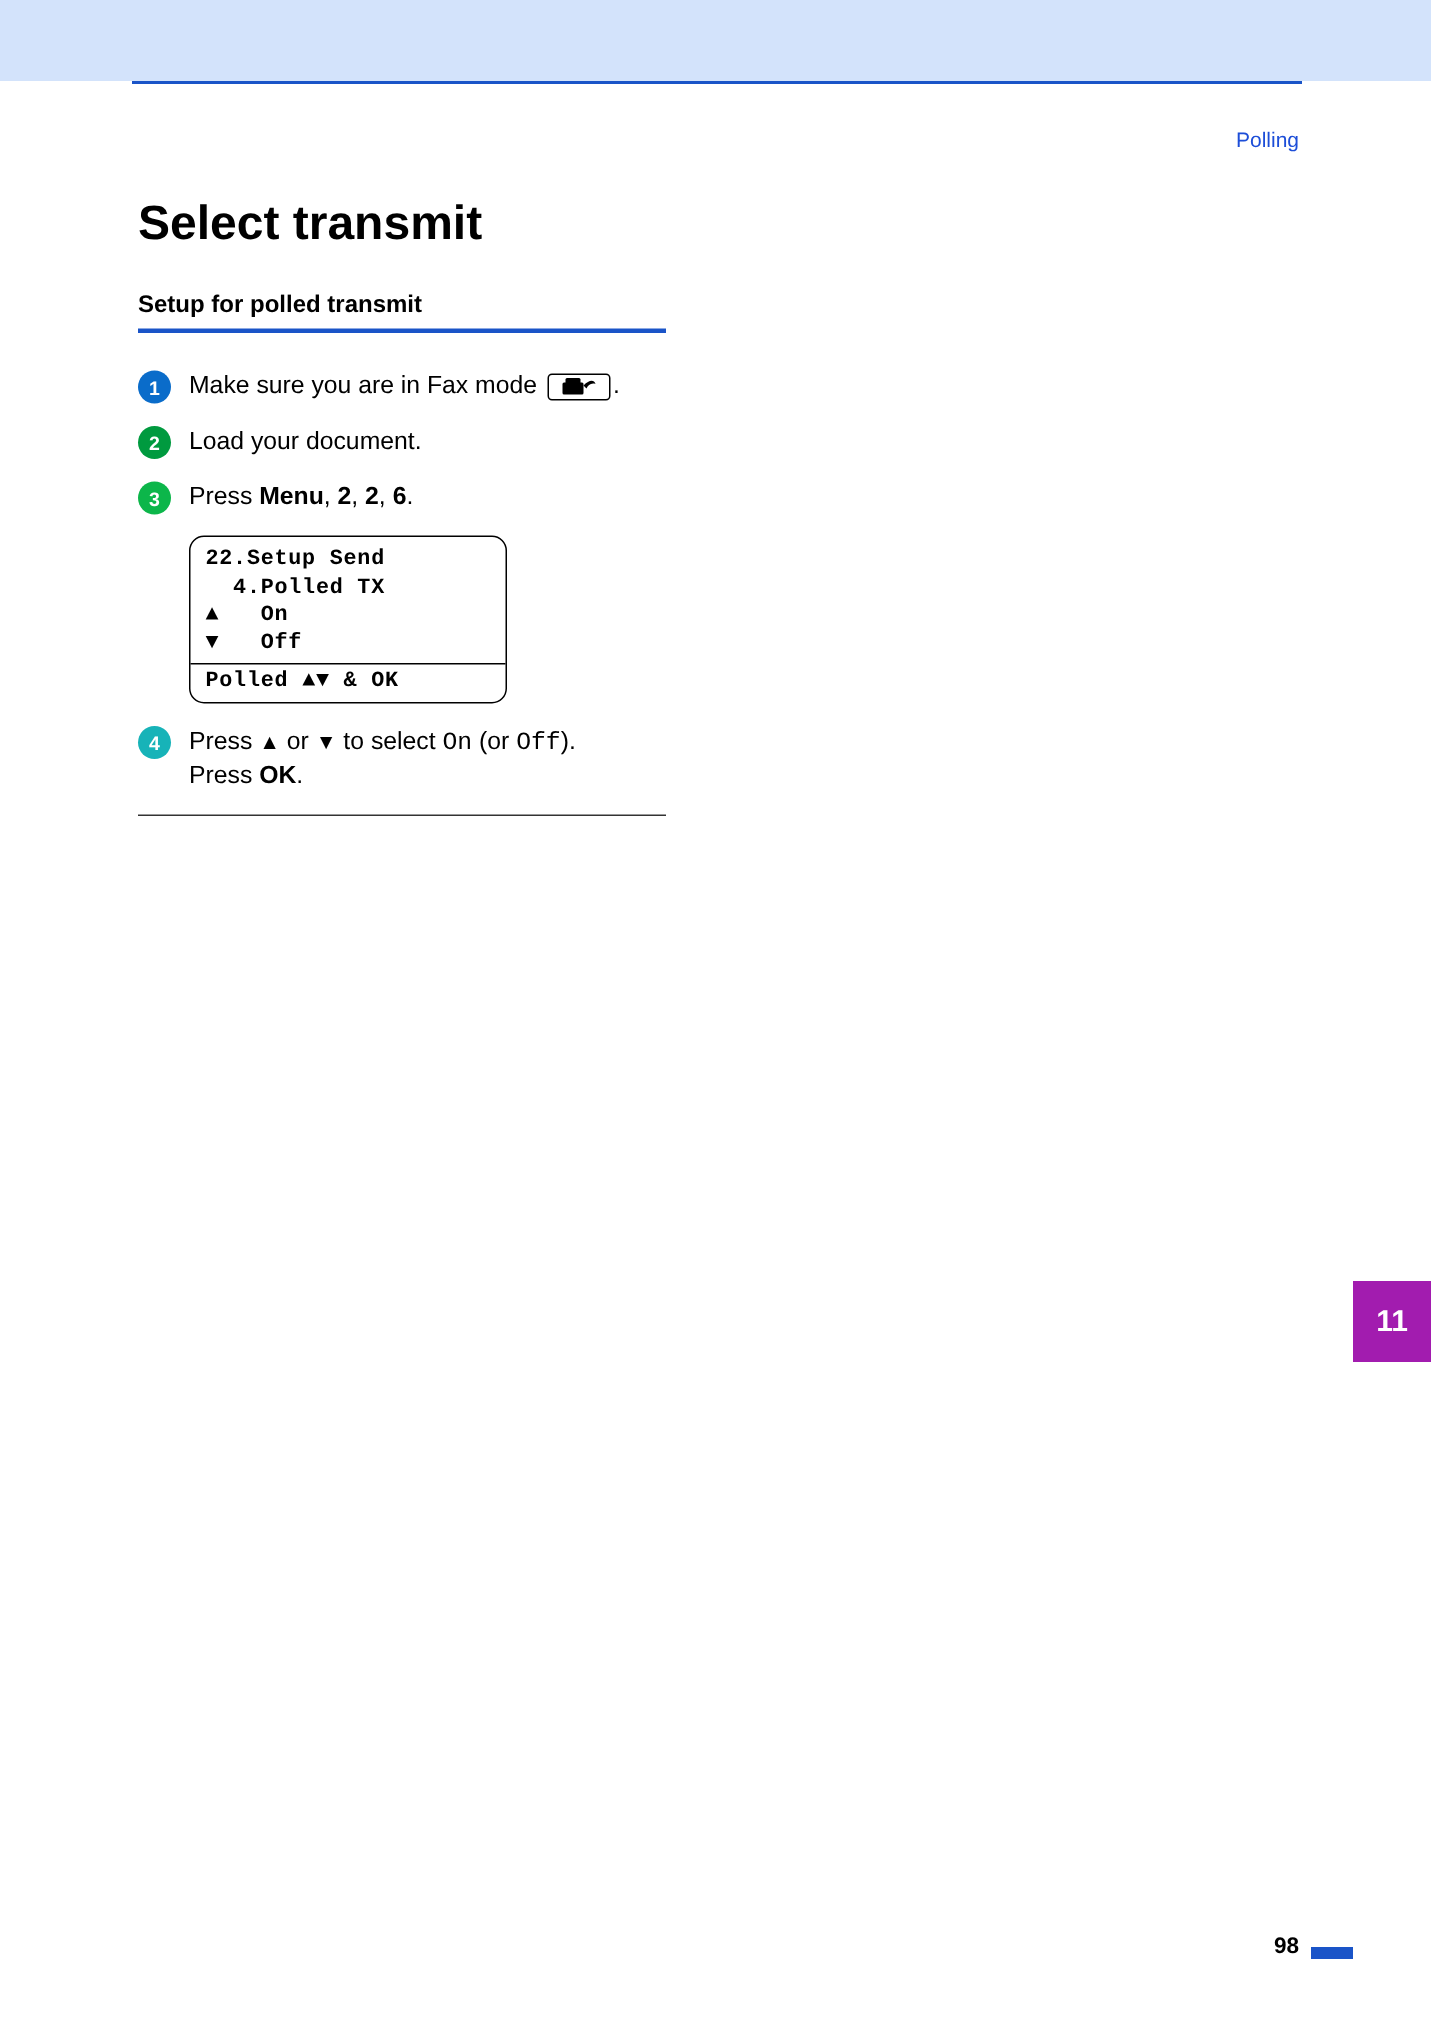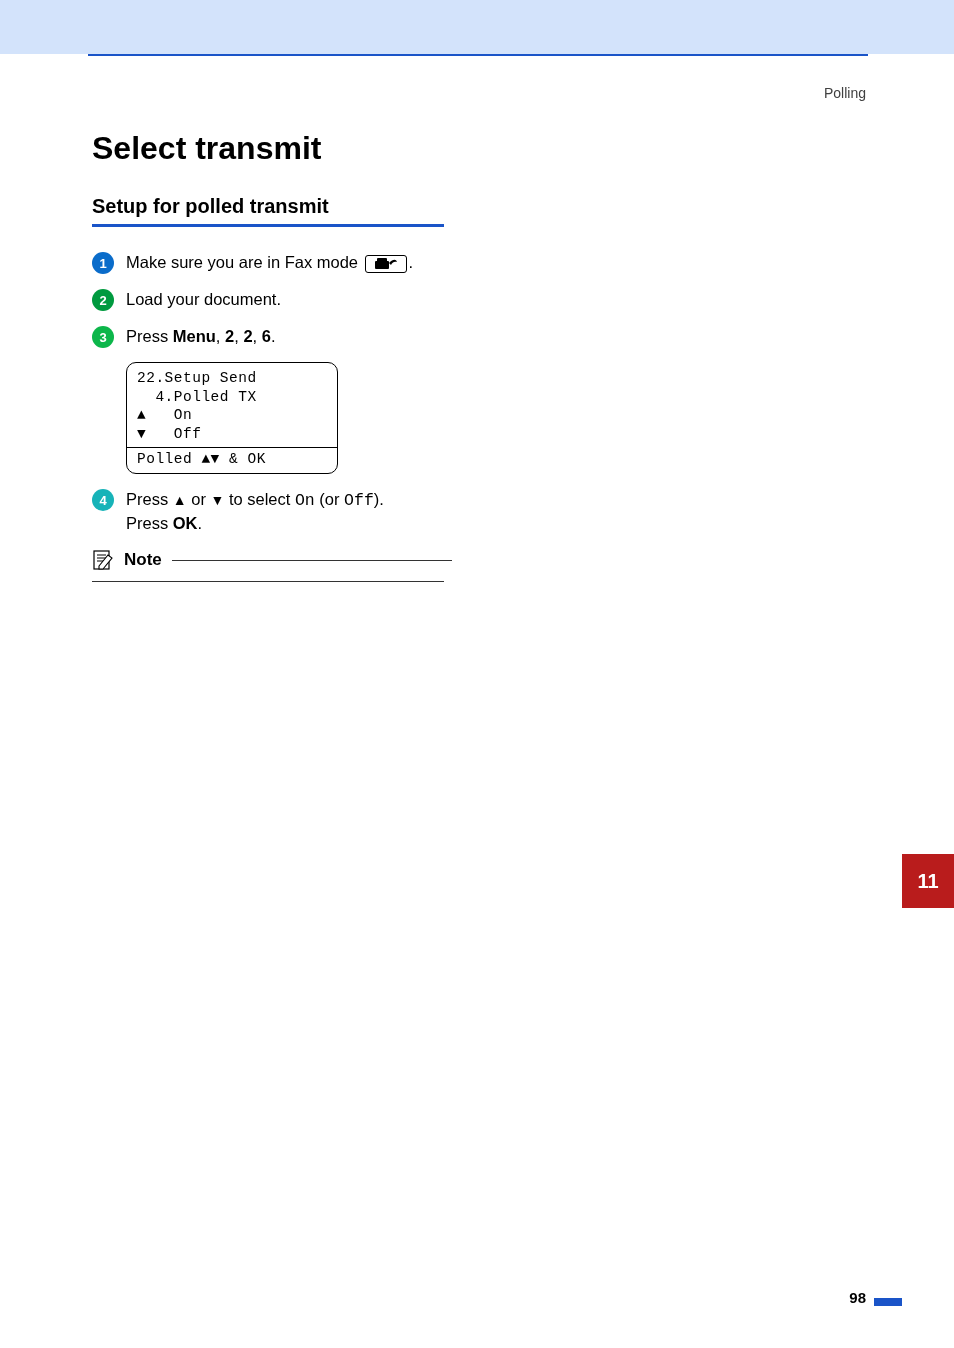--- a/index.html
+++ b/index.html
@@ -1,45 +1,45 @@
 <!DOCTYPE html>
 <html><head>
 <meta charset="utf-8">
 <style>
   * { box-sizing: border-box; margin: 0; padding: 0; }
   html, body { width: 954px; height: 1348px; background: #fff; font-family: Arial, Helvetica, sans-serif; color: #000; }
   .page { position: relative; width: 954px; height: 1348px; }
   .top-band { position: absolute; left: 0; top: 0; width: 954px; height: 54px; background: #d3e3fb; }
   .top-rule { position: absolute; left: 88px; top: 54px; width: 780px; height: 2px; background: #1a54c8; }
-  .header-right { position: absolute; right: 88px; top: 85px; font-size: 14px; color: #404040; text-align: right; }
+  .header-right { position: absolute; right: 88px; top: 85px; font-size: 14px; color: #1d4ed8; text-align: right; }
   .content { position: absolute; left: 92px; top: 130px; width: 770px; }
   .h1 { font-size: 32px; font-weight: bold; margin-bottom: 28px; }
   .intro { font-size: 16.5px; line-height: 1.38; width: 360px; margin-bottom: 30px; }
-  .h2 { font-size: 20px; font-weight: bold; margin-bottom: 6px; margin-top: 19px; }
+  .h2 { font-size: 16px; font-weight: bold; margin-bottom: 6px; margin-top: 19px; }
   .h2-rule { width: 352px; height: 3px; background: #1a54c8; margin-bottom: 24px; }
   .steps { width: 360px; }
   .step { display: flex; align-items: flex-start; gap: 12px; margin-bottom: 14px; }
   .step-bullet { width: 22px; height: 22px; border-radius: 50%; display: flex; align-items: center; justify-content: center; font-size: 13px; font-weight: bold; color: #fff; flex: none; margin-top: 1px; }
   .b1 { background: #0a6cca; }
   .b2 { background: #009a3f; }
   .b3 { background: #0cb64a; }
   .b4 { background: #17b3b8; }
   .step-body { font-size: 16.5px; line-height: 1.4; flex: 1; }
   .fax-box { display:inline-block; vertical-align: middle; border: 1px solid #000; border-radius: 3px; padding: 1px 8px 1px 8px; margin: 0 2px; }
   .fax-box svg { display: block; }
-  .lcd-box { margin-left: 34px; margin-top: 6px; margin-bottom: 14px; width: 212px; border: 1px solid #000; border-radius: 10px; padding: 6px 10px 4px 10px; font-family: "Courier New", Courier, monospace; font-size: 14.5px; line-height: 1.28; letter-spacing: 0.5px; }
+  .lcd-box { margin-left: 34px; margin-top: 6px; margin-bottom: 14px; width: 212px; border: 1px solid #000; border-radius: 10px; padding: 6px 10px 4px 10px; font-family: "Courier New", Courier, monospace; font-size: 14.5px; line-height: 1.28; letter-spacing: 0.5px; font-weight: bold; }
   .lcd-box .hr { height: 1px; background: #000; margin: 4px -10px 2px -10px; }
   .mono { font-family: "Courier New", Courier, monospace; }
   .note-row { display:flex; align-items:center; gap:10px; margin-top: 8px; margin-bottom: 8px; }
   .note-label { font-size: 17px; font-weight: bold; }
   .note-line { flex:1; height:1px; background:#333; }
   .note-icon svg { display:block; }
   .note-body { font-size: 16.5px; line-height: 1.38; width: 340px; margin-left: 22px; }
   .note-end { width: 352px; height:1px; background:#333; margin-top: 10px; }
-  .side-tab { position:absolute; right:0; top:854px; width:52px; height:54px; background:#b91c1c; color:#fff; display:flex; align-items:center; justify-content:center; font-size:20px; font-weight:bold; }
+  .side-tab { position:absolute; right:0; top:854px; width:52px; height:54px; background:#a21caf; color:#fff; display:flex; align-items:center; justify-content:center; font-size:20px; font-weight:bold; }
   .page-num { position:absolute; right:88px; bottom:42px; font-size:15px; font-weight:bold; }
   .page-num-bar { position:absolute; right:52px; bottom:42px; width:28px; height:8px; background:#1a54c8; }
   .tri { font-size: 14px; font-family: Arial, sans-serif; }
   .ital { font-style: italic; }
   .b { font-weight: bold; }
   .lcd-line { white-space: pre; }
 </style>
 </head>
 <body>
 
@@ -93,33 +93,20 @@
       </div>
 
       <div class="step">
         <div class="step-bullet b4">4</div>
         <div class="step-body">
           <span>Press </span><span class="tri b">▲</span><span> or </span><span class="tri b">▼</span><span> to select </span><span class="mono">On</span><span> (or </span><span class="mono">Off</span><span>).</span><br>
           <span>Press </span><span class="b">OK</span><span>.</span>
         </div>
       </div>
 
-      <div class="note-row">
-        <span class="note-icon">
-          <svg width="22" height="22" viewBox="0 0 22 22">
-            <rect x="2" y="2" width="15" height="18" fill="none" stroke="#000" stroke-width="1.2"></rect>
-            <line x1="5" y1="6" x2="14" y2="6" stroke="#000" stroke-width="1"></line>
-            <line x1="5" y1="9" x2="14" y2="9" stroke="#000" stroke-width="1"></line>
-            <line x1="5" y1="12" x2="14" y2="12" stroke="#000" stroke-width="1"></line>
-            <path d="M7 17 L16 6 L20 9 L11 20 L7 20 Z" fill="#fff" stroke="#000" stroke-width="1.1"></path>
-          </svg>
-        </span>
-        <span class="note-label">Note</span>
-        <span class="note-line"></span>
-      </div>
       <div class="note-end"></div>
 
     </div>
   </div>
 
   <div class="side-tab">11</div>
   <div class="page-num">98</div>
   <div class="page-num-bar"></div>
 </div>
 

